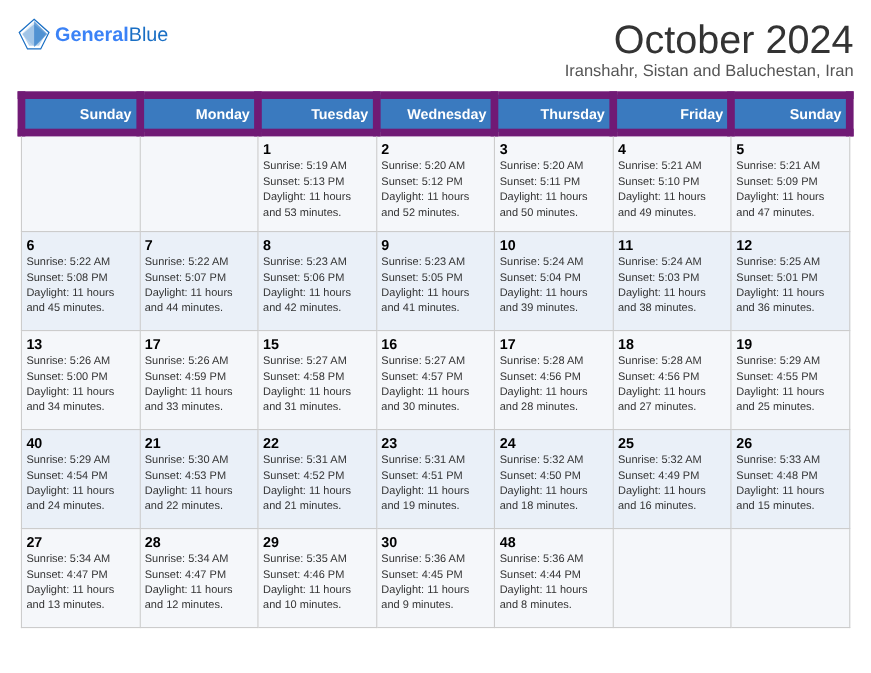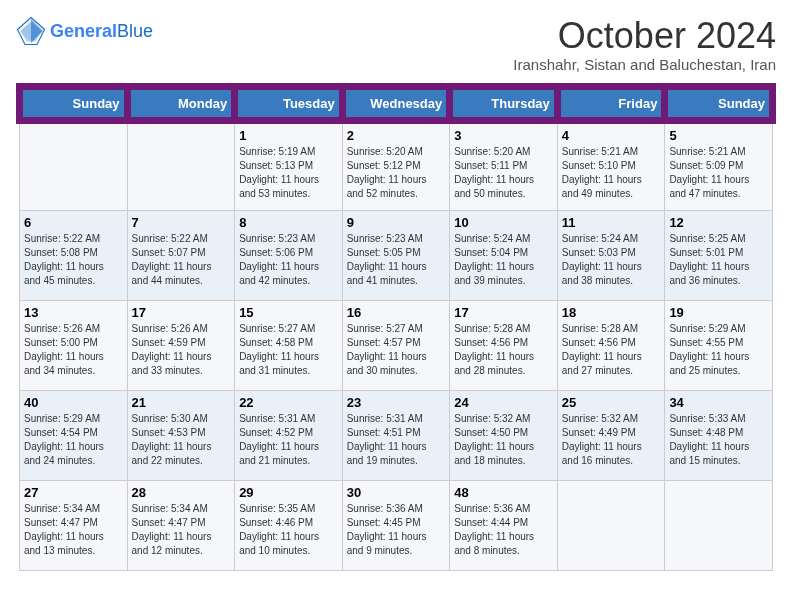--- a/index.html
+++ b/index.html
@@ -229,21 +229,21 @@
         </td>
         <td>
           <span class="day-num">24</span>
           <div class="day-info">Sunrise: 5:32 AM<br>Sunset: 4:50 PM<br>Daylight: 11 hours and 18 minutes.</div>
         </td>
         <td>
           <span class="day-num">25</span>
           <div class="day-info">Sunrise: 5:32 AM<br>Sunset: 4:49 PM<br>Daylight: 11 hours and 16 minutes.</div>
         </td>
         <td>
-          <span class="day-num">34</span>
+          <span class="day-num">26</span>
           <div class="day-info">Sunrise: 5:33 AM<br>Sunset: 4:48 PM<br>Daylight: 11 hours and 15 minutes.</div>
         </td>
       </tr>
       <tr>
         <td>
           <span class="day-num">27</span>
           <div class="day-info">Sunrise: 5:34 AM<br>Sunset: 4:47 PM<br>Daylight: 11 hours and 13 minutes.</div>
         </td>
         <td>
           <span class="day-num">28</span>

